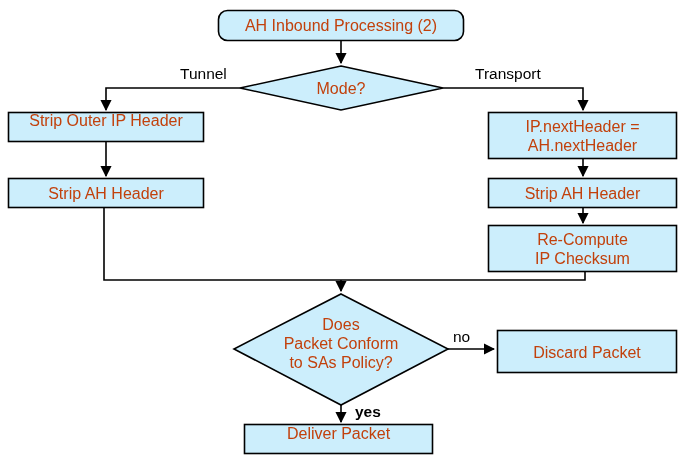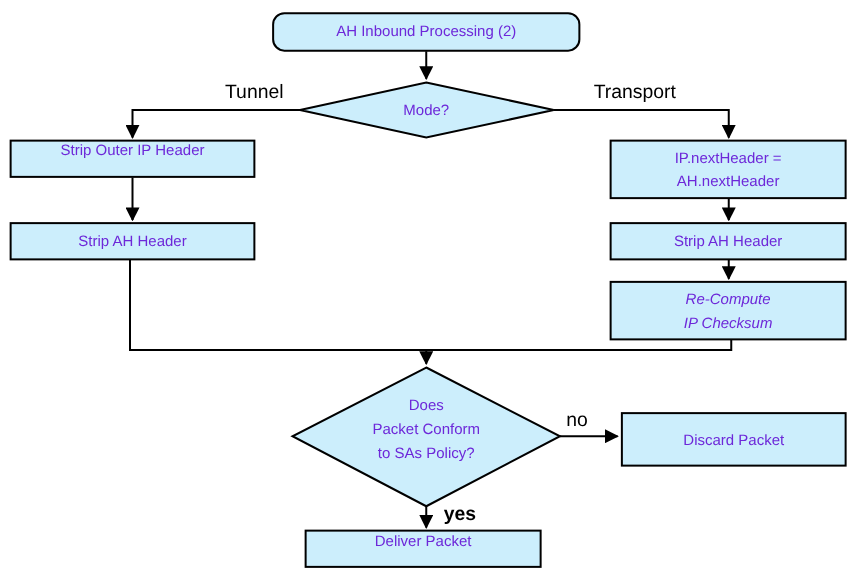--- a/index.html
+++ b/index.html
@@ -19,22 +19,22 @@
     left:0; top:0;
     width:683px;
     height:468px;
   }
   .node-label{
     position:absolute;
     display:flex;
     align-items:center;
     justify-content:center;
     text-align:center;
-    color:#6d28d9;
-    font-size:12px;
+    color:#c2410c;
+    font-size:16px;
     line-height:19px;
     pointer-events:none;
     white-space:pre-line;
   }
   .edge-label{
     position:absolute;
     color:#000000;
     font-size:15.5px;
     line-height:18px;
     white-space:nowrap;
@@ -98,21 +98,21 @@
 
   <div class="node-label" style="left:8px; top:112px; width:196px; height:16px;">Strip Outer IP Header</div>
 
   <div class="node-label" style="left:8px; top:178px; width:196px; height:30px;">Strip AH Header</div>
 
   <div class="node-label" style="left:488px; top:112px; width:189px; height:47px;">IP.nextHeader =
 AH.nextHeader</div>
 
   <div class="node-label" style="left:488px; top:178px; width:189px; height:30px;">Strip AH Header</div>
 
-  <div class="node-label" style="left:488px; top:225px; width:189px; height:47px;font-style:italic;">Re-Compute
+  <div class="node-label" style="left:488px; top:225px; width:189px; height:47px;">Re-Compute
 IP Checksum</div>
 
   <div class="node-label" style="left:254px; top:311px; width:174px; height:64px;">Does
 Packet Conform
 to SAs Policy?</div>
 
   <div class="node-label" style="left:497px; top:330px; width:180px; height:45px;">Discard Packet</div>
 
   <div class="node-label" style="left:244px; top:424px; width:189px; height:18px;">Deliver Packet</div>
 

